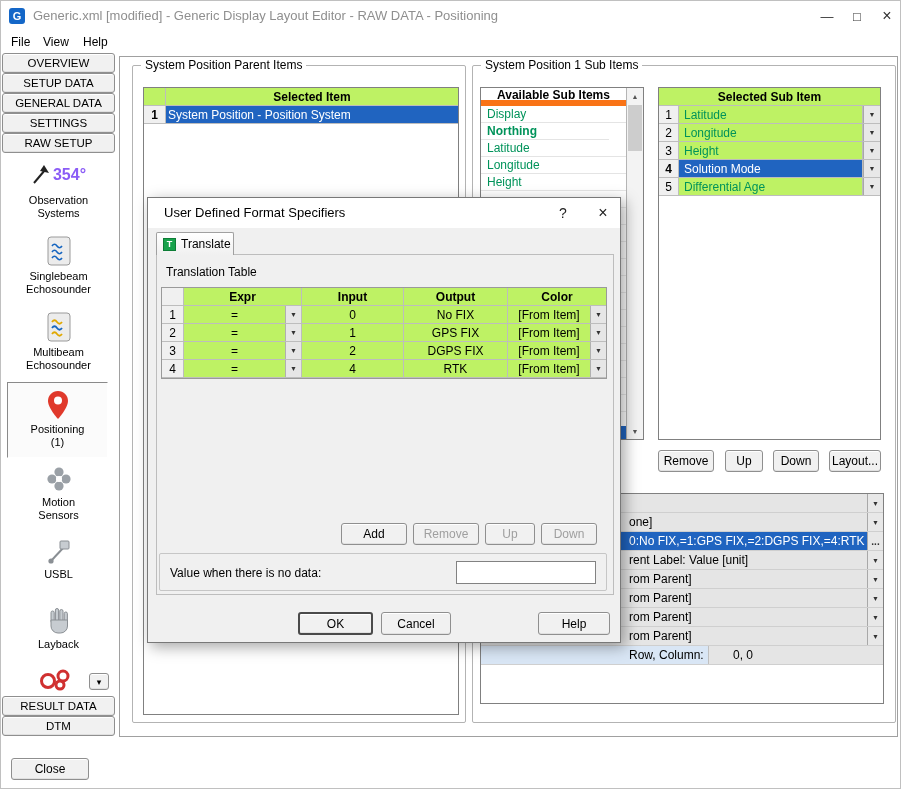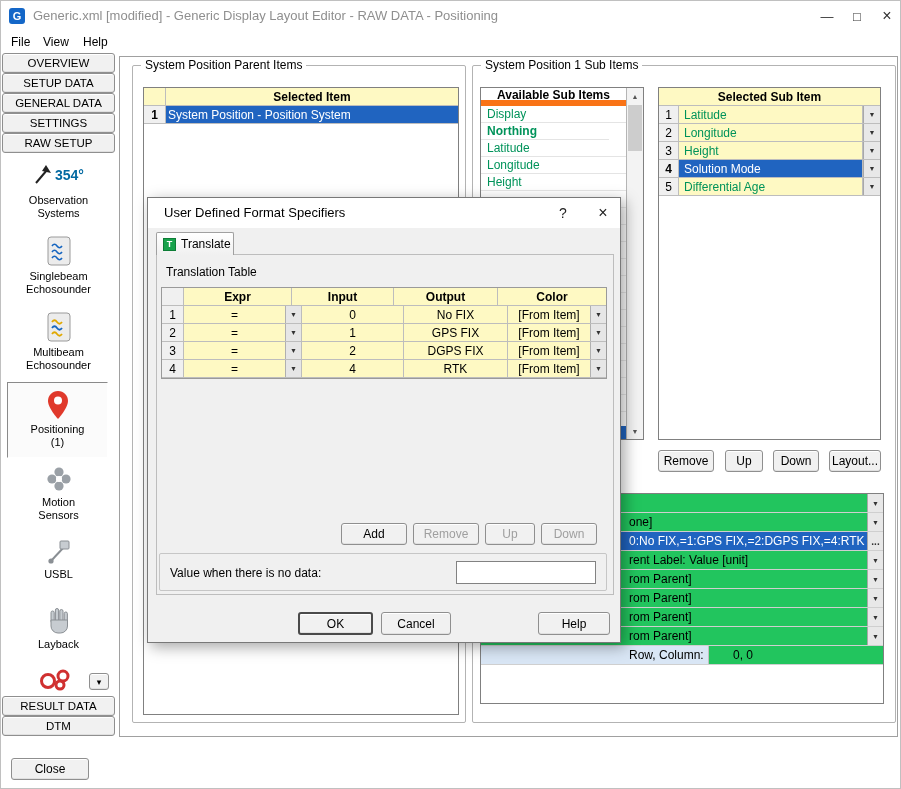--- a/index.html
+++ b/index.html
@@ -34,21 +34,21 @@
   .tool { position:absolute; left:1px; width:113px; text-align:center; }
   .tool .ticon { display:flex; align-items:center; justify-content:center; }
   .tool .tlabel { font-size:11px; line-height:13px; }
   .tool-selected { border:1px solid; border-color:#8a8a8a #ffffff #ffffff #8a8a8a; background:#fbfbfb; }
 
   
   .group { position:absolute; border:1px solid #b3b3b3; border-radius:2px; background:transparent; }
   .glabel { position:absolute; top:-8px; left:8px; background:#fff; padding:0 4px; font-size:12px; white-space:nowrap; }
 
   .gridbox { position:absolute; background:#fff; border:1px solid #808080; overflow:hidden; }
-  .trow { display:flex; height:18px; border-bottom:1px solid #bdbdbd; background:#fef9c3; }
+  .trow { display:flex; height:18px; border-bottom:1px solid #bdbdbd; background:#bef264; }
   .cell { border-right:1px solid #bdbdbd; display:flex; align-items:center; overflow:hidden; white-space:nowrap; }
   .cell:last-child { border-right:none; }
   .cell.center { justify-content:center; }
   .hdr { font-weight:bold; justify-content:center; }
   .numcell { background:#f0f0f0; justify-content:center; }
   .sel { background:#2064c0 !important; color:#fff; }
   .green { color:#00935a; }
 
   .arrowcell {
     width:17px; background:#e8e8e8; border-left:1px solid #a8a8a8;
@@ -59,21 +59,21 @@
   .list-item { height:17px; line-height:16px; padding-left:6px; border-bottom:1px solid #e4e4e4; }
   #list-filler {
     position:absolute; left:0; right:17px; bottom:13px; top:103px;
     background:repeating-linear-gradient(to bottom, #fff 0px, #fff 16px, #e9e9e9 16px, #e9e9e9 17px);
   }
   .scrollbar { position:absolute; right:0; top:0; bottom:0; width:17px; background:#f3f3f3; border-left:1px solid #b5b5b5; }
   .scroll-arrow { position:absolute; left:0; width:16px; height:16px; display:flex; align-items:center; justify-content:center; font-size:7px; color:#555; background:#f3f3f3; }
   .scroll-thumb { position:absolute; left:1px; width:14px; background:#cdcdcd; }
 
   
-  .prow { position:absolute; left:0; right:0; height:19px; border-bottom:1px solid #cfcfcf; background:#22c55e; }
+  .prow { position:absolute; left:0; right:0; height:19px; border-bottom:1px solid #cfcfcf; background:#e5e5e5; }
   .ptext { position:absolute; left:148px; top:0; line-height:18px; white-space:nowrap; }
   .parrow { position:absolute; right:0; top:0; width:16px; height:18px; background:#e8e8e8; border-left:1px solid #a8a8a8;
             display:flex; align-items:center; justify-content:center; font-size:7px; color:#333; }
   .pmore { font-size:10px; font-weight:bold; }
 
   
   #dialog { position:absolute; left:146px; top:196px; width:474px; height:446px; background:#f0f0f0;
             border:1px solid #787878; box-shadow: 4px 4px 14px rgba(0,0,0,.35); z-index:10; }
   #dialog-titlebar { position:absolute; left:0; top:0; right:0; height:30px; background:#fff; }
   #dialog-title { position:absolute; left:16px; top:0; line-height:30px; font-size:13px; }
@@ -114,21 +114,21 @@
   <div class="btn3d side-btn" style="top:92px;">GENERAL DATA</div>
   <div class="btn3d side-btn" style="top:112px;">SETTINGS</div>
   <div class="btn3d side-btn" style="top:132px;">RAW SETUP</div>
 
   <div class="tool" style="top:155px; height:72px;">
     <div class="ticon" style="height:38px;">
       <svg width="20" height="22" style="margin-right:2px;">
           <line x1="3" y1="19" x2="14" y2="6" stroke="#222" stroke-width="2"></line>
           <polygon points="13,1 18,9 9,7" fill="#222"></polygon>
         </svg>
-      <span style="color:#0369a1; font-weight:bold; font-size:14px;">354°</span>
+      <span style="color:#8b5cf6; font-weight:bold; font-size:16px;">354°</span>
     </div>
     <div class="tlabel">Observation</div>
     <div class="tlabel">Systems</div>
   </div>
 
   <div class="tool" style="top:231px; height:72px;">
     <div class="ticon" style="height:38px;">
       <svg width="26" height="32">
           <rect x="2" y="2" width="22" height="28" rx="3" fill="#ececec" stroke="#9a9a9a"></rect>
         <path d="M6 11 q2.5 -3.5 5 0 t5 0" stroke="#1565c0" fill="none" stroke-width="1.6"></path>
@@ -347,21 +347,21 @@
       <span id="tab-icon">T</span>
       <span>Translate</span>
     </div>
 
     <div id="tab-page">
       <div class="abs" style="left:9px; top:10px;">Translation Table</div>
 
       <div class="gridbox" style="left:4px; top:32px; width:446px; height:92px; border-color:#9a9a9a;">
         <div class="trow">
           <div class="cell numcell" style="width:22px;"></div>
-          <div class="cell hdr" style="width:108px;">Expr</div>
+          <div class="cell hdr" style="width:118px;">Expr</div>
           <div class="cell hdr" style="width:102px;">Input</div>
           <div class="cell hdr" style="width:104px;">Output</div>
           <div class="cell hdr" style="flex:1;">Color</div>
         </div>
 
         <div class="trow">
           <div class="cell numcell" style="width:22px;">1</div>
           <div class="cell center tgrid-cell" style="width:118px; padding-right:16px;">
               <span>=</span>
               <span class="tgrid-arrow">▼</span>

